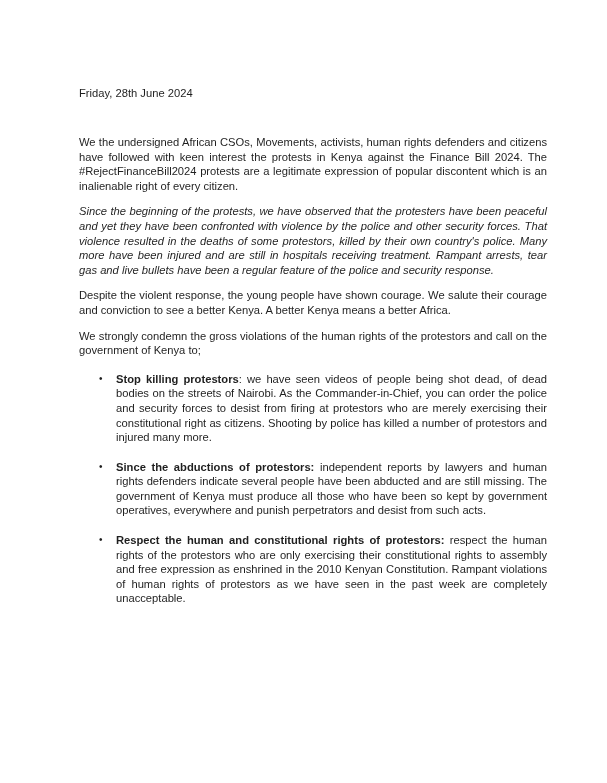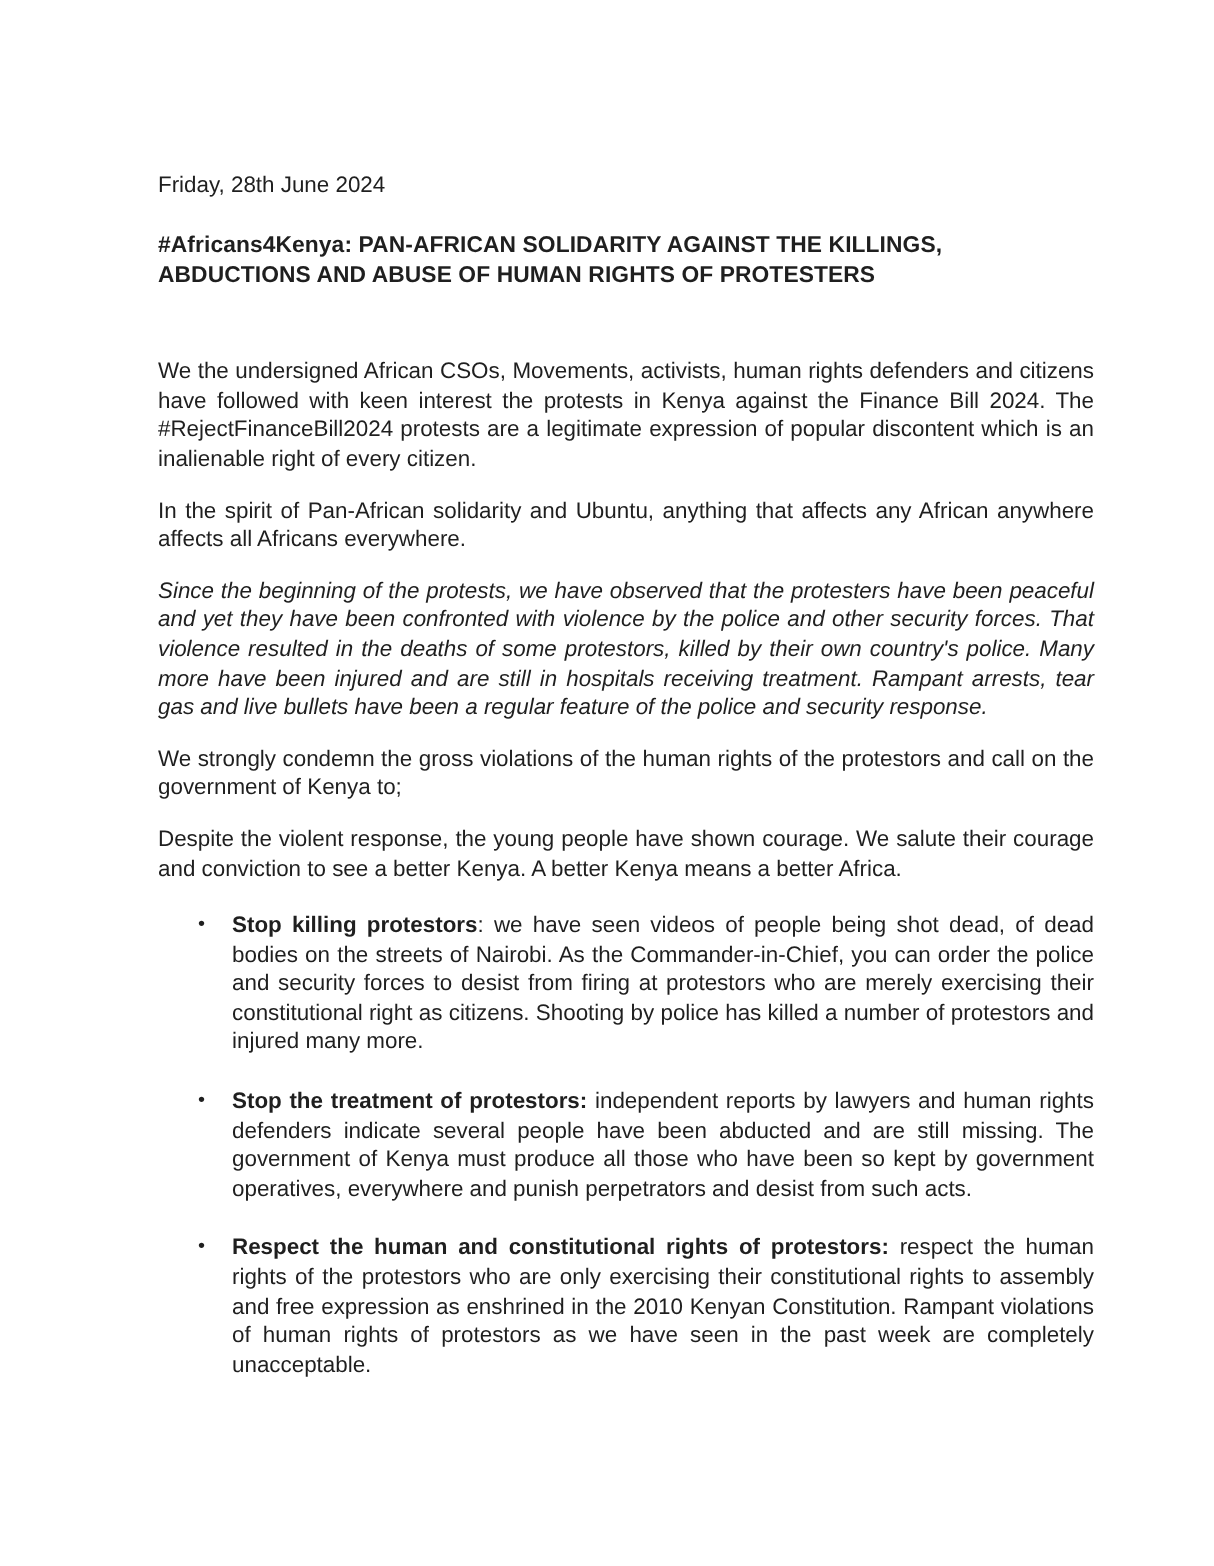--- a/index.html
+++ b/index.html
@@ -66,32 +66,30 @@
     }
     ul.demands li .lead {
       font-weight: bold;
     }
   </style>
 </head>
 <body>
 
 <div class="page">
   <p class="date">Friday, 28th June 2024</p>
-  <p class="title">#Africans4Kenya: PAN-AFRICAN SOLIDARITY AGAINST THE KILLINGS, ABDUCTIONS AND ABUSE OF HUMAN RIGHTS OF PROTESTERS</p>
 
   <p class="para p1">We the undersigned African CSOs, Movements, activists, human rights defenders and citizens have followed with keen interest the protests in Kenya against the Finance Bill 2024. The #RejectFinanceBill2024 protests are a legitimate expression of popular discontent which is an inalienable right of every citizen.</p>
-  <p class="para p2">In the spirit of Pan-African solidarity and Ubuntu, anything that affects any African anywhere affects all Africans everywhere.</p>
   <p class="para p3">Since the beginning of the protests, we have observed that the protesters have been peaceful and yet they have been confronted with violence by the police and other security forces. That violence resulted in the deaths of some protestors, killed by their own country's police. Many more have been injured and are still in hospitals receiving treatment. Rampant arrests, tear gas and live bullets have been a regular feature of the police and security response.</p>
+  <p class="para p4">Despite the violent response, the young people have shown courage. We salute their courage and conviction to see a better Kenya. A better Kenya means a better Africa.</p>
   <p class="para p5">We strongly condemn the gross violations of the human rights of the protestors and call on the government of Kenya to;</p>
-  <p class="para p4">Despite the violent response, the young people have shown courage. We salute their courage and conviction to see a better Kenya. A better Kenya means a better Africa.</p>
 
   <ul class="demands">
     <li>
       <span class="bullet">•</span><span class="lead">Stop killing protestors</span><span>: we have seen videos of people being shot dead, of dead bodies on the streets of Nairobi. As the Commander-in-Chief, you can order the police and security forces to desist from firing at protestors who are merely exercising their constitutional right as citizens. Shooting by police has killed a number of protestors and injured many more.</span>
     </li>
     <li>
-      <span class="bullet">•</span><span class="lead">Stop the treatment of protestors:</span><span> independent reports by lawyers and human rights defenders indicate several people have been abducted and are still missing. The government of Kenya must produce all those who have been so kept by government operatives, everywhere and punish perpetrators and desist from such acts.</span>
+      <span class="bullet">•</span><span class="lead">Since the abductions of protestors:</span><span> independent reports by lawyers and human rights defenders indicate several people have been abducted and are still missing. The government of Kenya must produce all those who have been so kept by government operatives, everywhere and punish perpetrators and desist from such acts.</span>
     </li>
     <li>
       <span class="bullet">•</span><span class="lead">Respect the human and constitutional rights of protestors:</span><span> respect the human rights of the protestors who are only exercising their constitutional rights to assembly and free expression as enshrined in the 2010 Kenyan Constitution. Rampant violations of human rights of protestors as we have seen in the past week are completely unacceptable.</span>
     </li>
   </ul>
 </div>
 
 </body></html>

